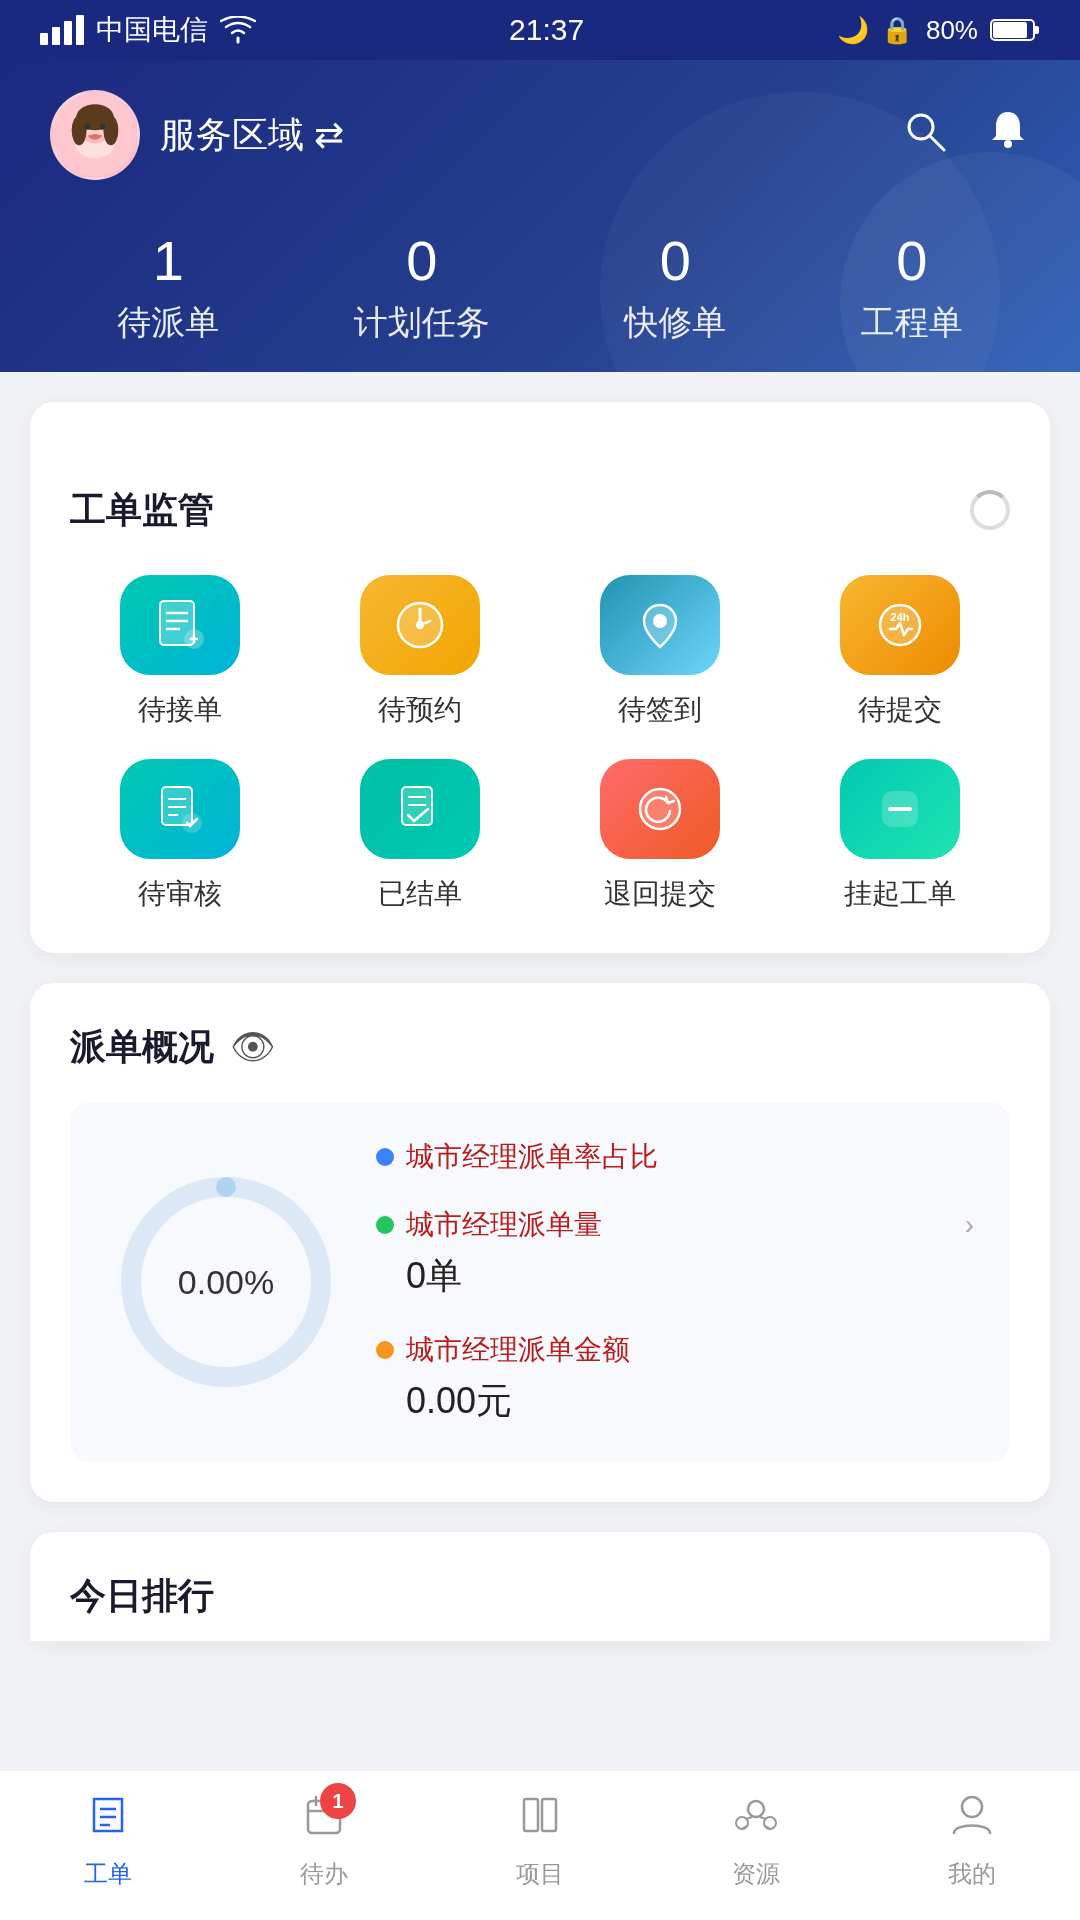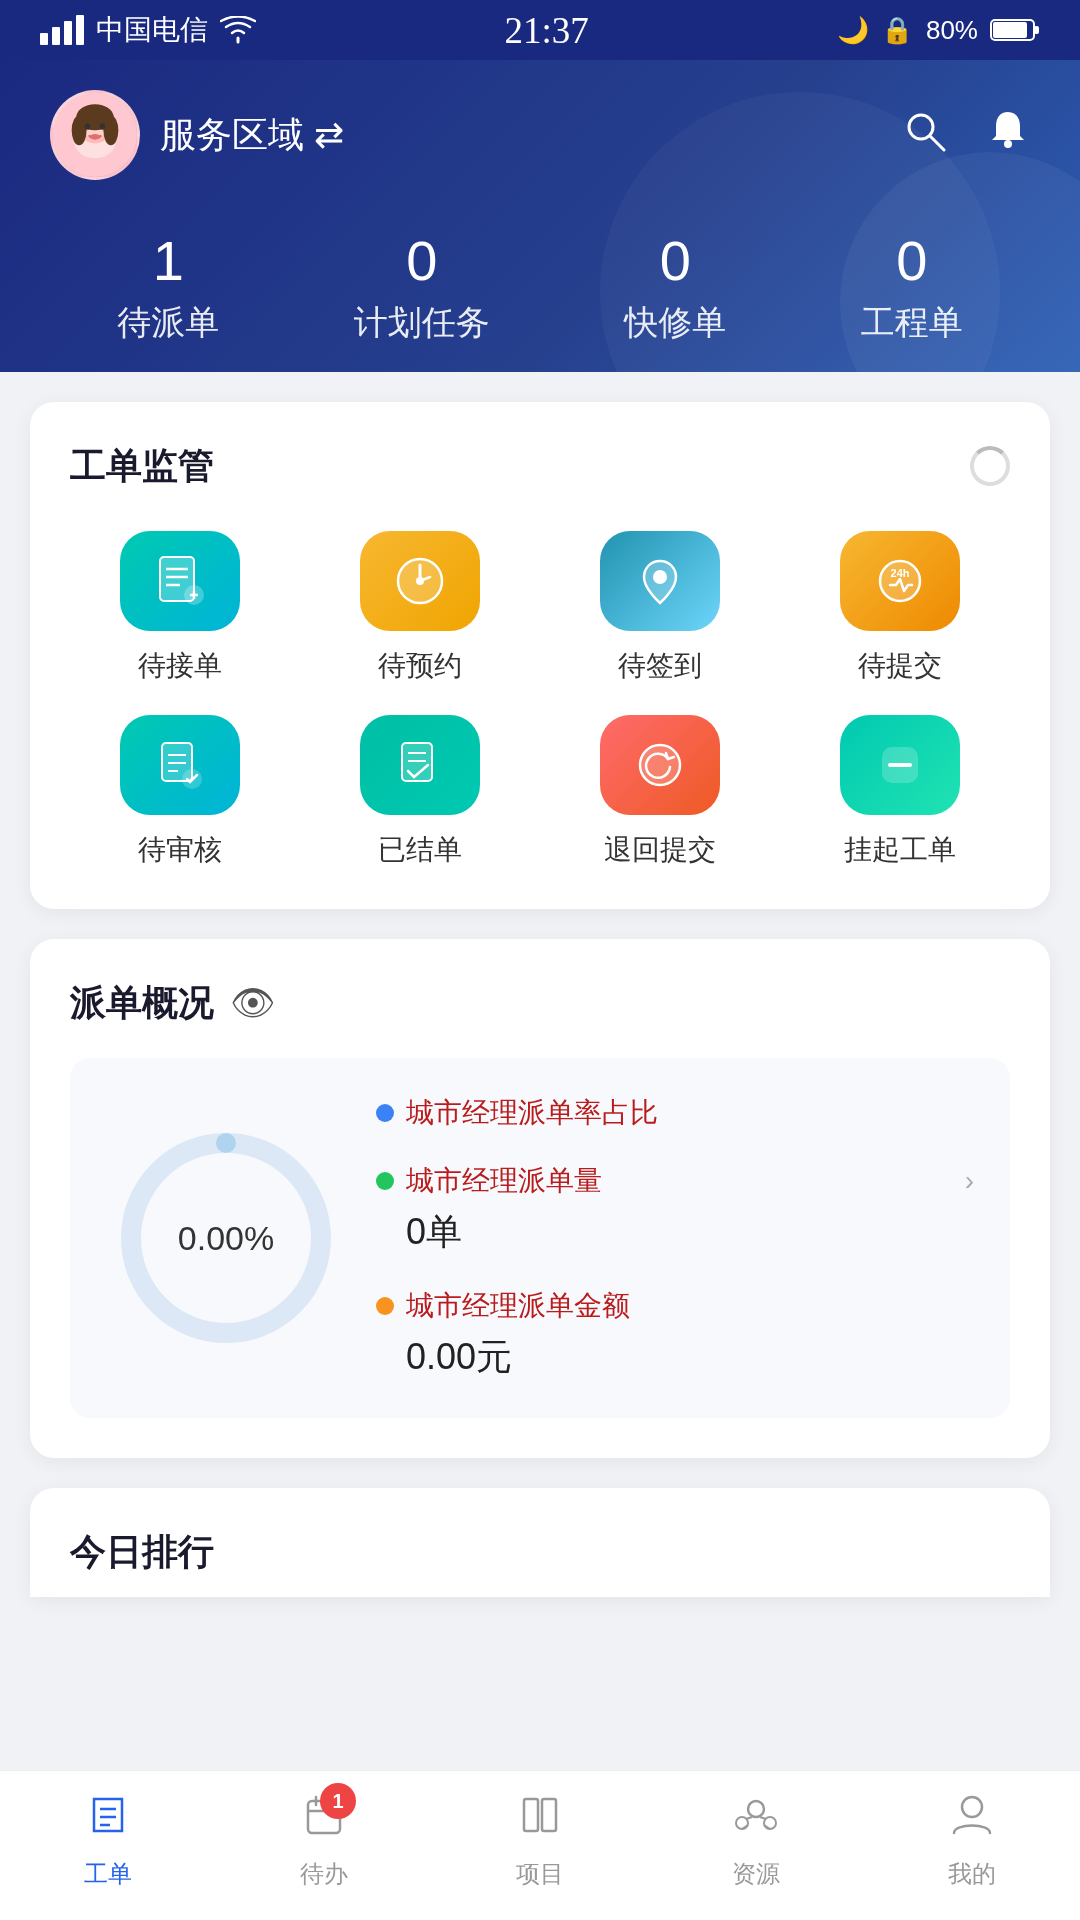--- a/index.html
+++ b/index.html
@@ -18,21 +18,21 @@
       background: #1a2980;
       height: 60px;
       display: flex;
       align-items: center;
       justify-content: space-between;
       padding: 0 40px;
       color: white;
       font-size: 28px;
     }
     .status-left { display: flex; align-items: center; gap: 12px; }
-    .status-center { font-size: 37px; font-weight: 500; font-family: Liberation Serif, serif; }
+    .status-center { font-size: 30px; font-weight: 500; }
     .status-right { display: flex; align-items: center; gap: 12px; font-size: 26px; }
 
     
     .header {
       background: linear-gradient(135deg, #1a2980 0%, #26408e 60%, #2d5fb5 100%);
       padding: 30px 50px 26px;
       position: relative;
       overflow: hidden;
     }
     .header::before {
@@ -126,20 +126,21 @@
       border-radius: 24px;
       padding: 40px;
       margin-bottom: 30px;
       box-shadow: 0 4px 20px rgba(0,0,0,0.06);
     }
     .card-header {
       display: flex;
       align-items: center;
       justify-content: space-between;
       margin-bottom: 40px;
+      margin-top: 44px;
     }
     .card-title {
       font-size: 36px;
       font-weight: 600;
       color: #1a1a2e;
     }
 
     
     .icons-grid {
       display: grid;

